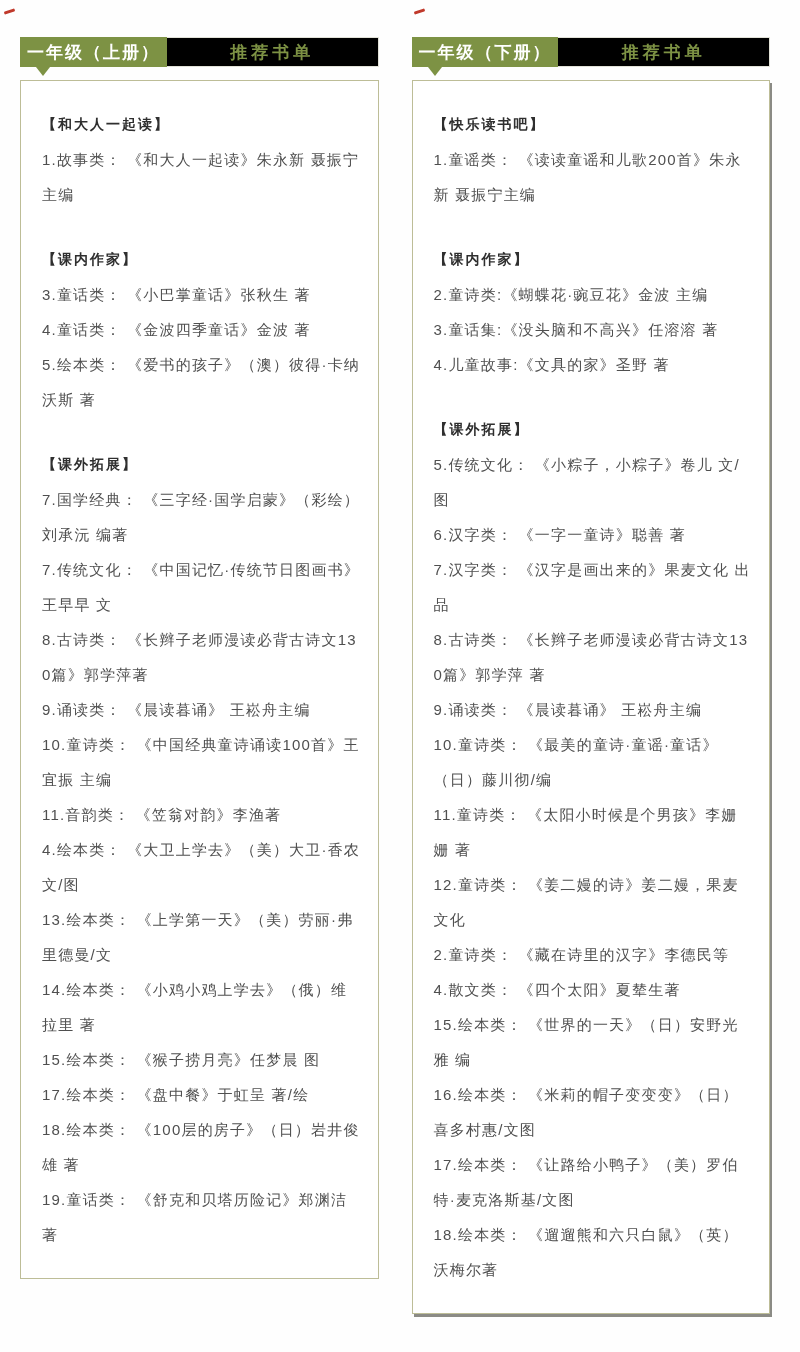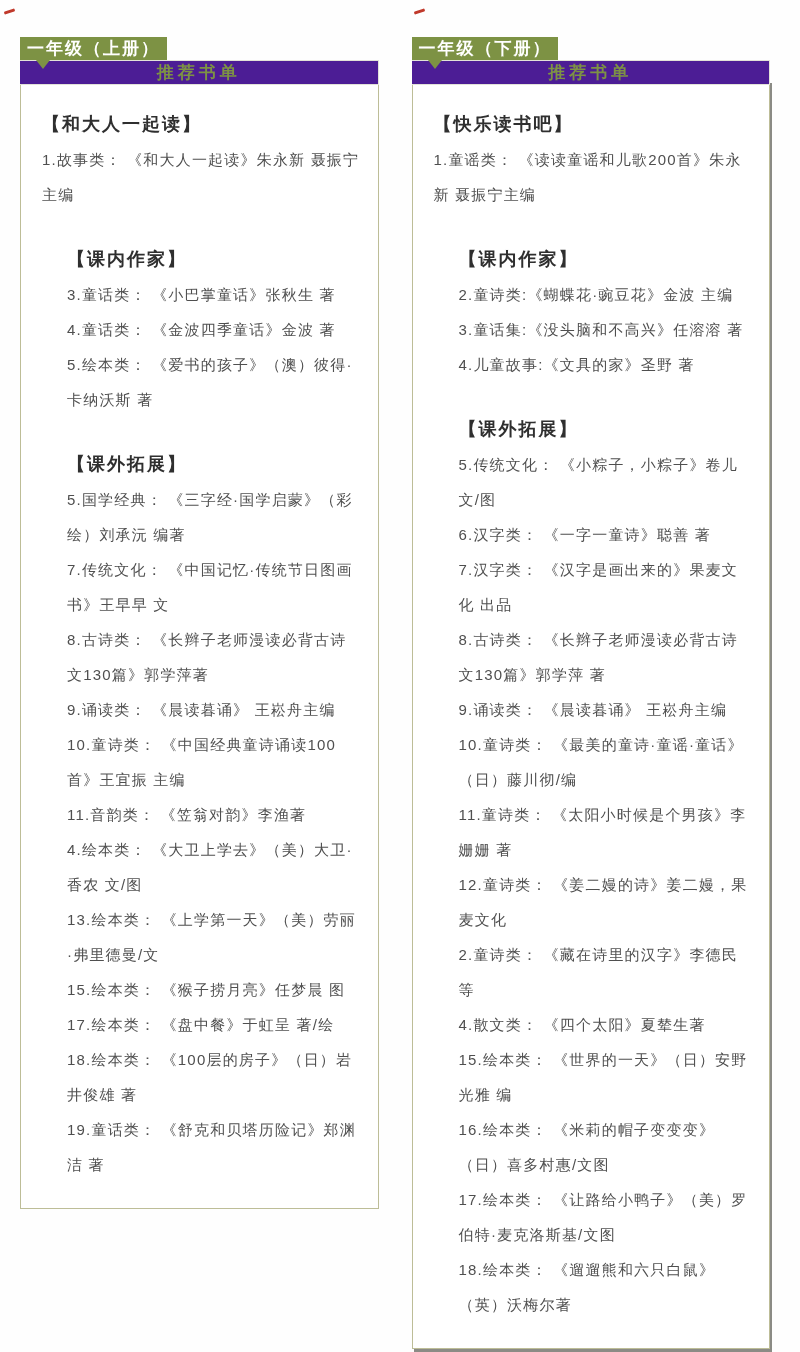--- a/index.html
+++ b/index.html
@@ -15,43 +15,43 @@
     width:800px;min-height:1352px;background:#fefefe;
     display:flex;gap:33px;padding:37px 30px 14px 20px;position:relative;
   }
   .column{flex:1;position:relative;}
   .red-mark{
     position:absolute;top:-27px;width:11px;height:3px;background:#c0392b;
     transform:rotate(-18deg);border-radius:1px;
   }
   .column.left .red-mark{left:-16px;}
   .column.right .red-mark{left:2px;}
-  .header-row{display:flex;height:30px;flex-direction:column;}
+  .header-row{display:flex;height:30px;}
   .tab{
     width:41%;background:var(--green);color:#ffffff;font-weight:bold;
     font-size:17px;letter-spacing:2px;display:flex;align-items:center;
     justify-content:center;position:relative;white-space:nowrap;
   }
   .tab::after{
     content:"";position:absolute;top:100%;left:16px;
     border:7px solid transparent;border-top:9px solid var(--green);border-bottom:none;
   }
   .header-right{
-    flex:1;background:#4c1d95;border:1px solid var(--light-border);border-left:none;
+    flex:1;background:#000000;border:1px solid var(--light-border);border-left:none;
     display:flex;align-items:center;justify-content:center;
     color:var(--green);font-weight:bold;font-size:17px;letter-spacing:4px;white-space:nowrap;
   }
   .content-box{
     margin-top:13px;background:#ffffff;border:1px solid var(--khaki-border);
     padding:26px 17px 26px 21px;
   }
   .column.right .content-box{box-shadow:2px 3px 0 #8b8b85;}
-  .section + .section{margin-top:30px;margin-left:25px;}
+  .section + .section{margin-top:30px;}
   .section-title{
-    font-weight:bold;color:var(--heading);font-size:18px;
+    font-weight:bold;color:var(--heading);font-size:14px;
     letter-spacing:2px;line-height:35px;
   }
   .book-item{
     color:var(--text);font-size:15px;letter-spacing:1.2px;line-height:35px;
     word-break:break-all;
   }
 </style>
 </head>
 <body>
 
@@ -74,28 +74,29 @@
             <div class="book-item">1.故事类： 《和大人一起读》朱永新 聂振宁 主编</div>
           </div>
           <div class="section">
             <div class="section-title">【课内作家】</div>
             <div class="book-item">3.童话类： 《小巴掌童话》张秋生 著</div>
             <div class="book-item">4.童话类： 《金波四季童话》金波 著</div>
             <div class="book-item">5.绘本类： 《爱书的孩子》（澳）彼得·卡纳沃斯 著</div>
           </div>
           <div class="section">
             <div class="section-title">【课外拓展】</div>
-            <div class="book-item">5.国学经典： 《三字经·国学启蒙》（彩绘）刘承沅 编著</div>
+            <div class="book-item">7.国学经典： 《三字经·国学启蒙》（彩绘）刘承沅 编著</div>
             <div class="book-item">7.传统文化： 《中国记忆·传统节日图画书》王早早 文</div>
             <div class="book-item">8.古诗类： 《长辫子老师漫读必背古诗文130篇》郭学萍著</div>
             <div class="book-item">9.诵读类： 《晨读暮诵》 王崧舟主编</div>
             <div class="book-item">10.童诗类： 《中国经典童诗诵读100首》王宜振 主编</div>
             <div class="book-item">11.音韵类： 《笠翁对韵》李渔著</div>
             <div class="book-item">4.绘本类： 《大卫上学去》（美）大卫·香农 文/图</div>
             <div class="book-item">13.绘本类： 《上学第一天》（美）劳丽·弗里德曼/文</div>
+            <div class="book-item">14.绘本类： 《小鸡小鸡上学去》（俄）维拉里 著</div>
             <div class="book-item">15.绘本类： 《猴子捞月亮》任梦晨 图</div>
             <div class="book-item">17.绘本类： 《盘中餐》于虹呈 著/绘</div>
             <div class="book-item">18.绘本类： 《100层的房子》（日）岩井俊雄 著</div>
             <div class="book-item">19.童话类： 《舒克和贝塔历险记》郑渊洁 著</div>
           </div>
         </div>
     </div>
   </div>
 
   <div class="column right">

